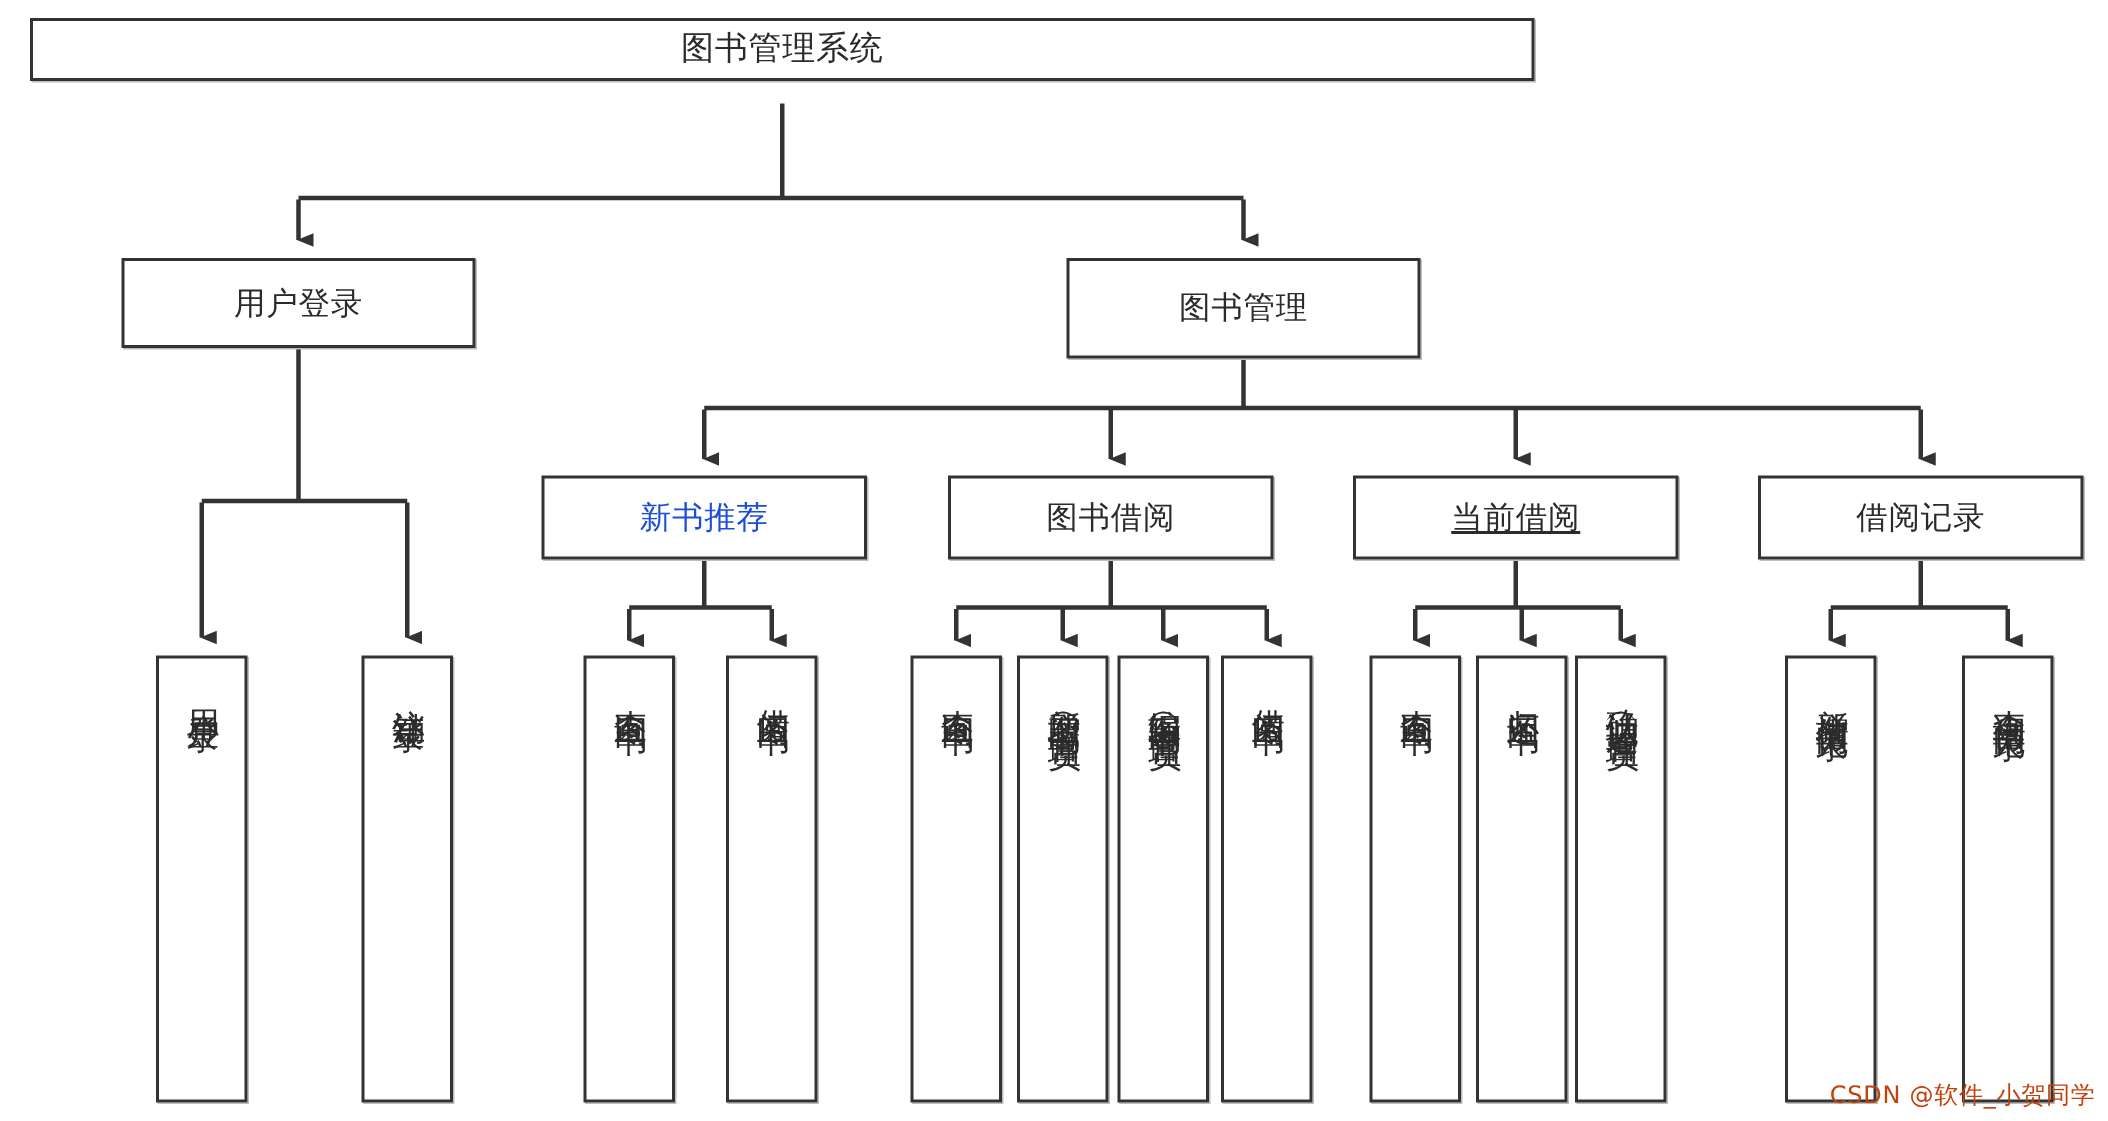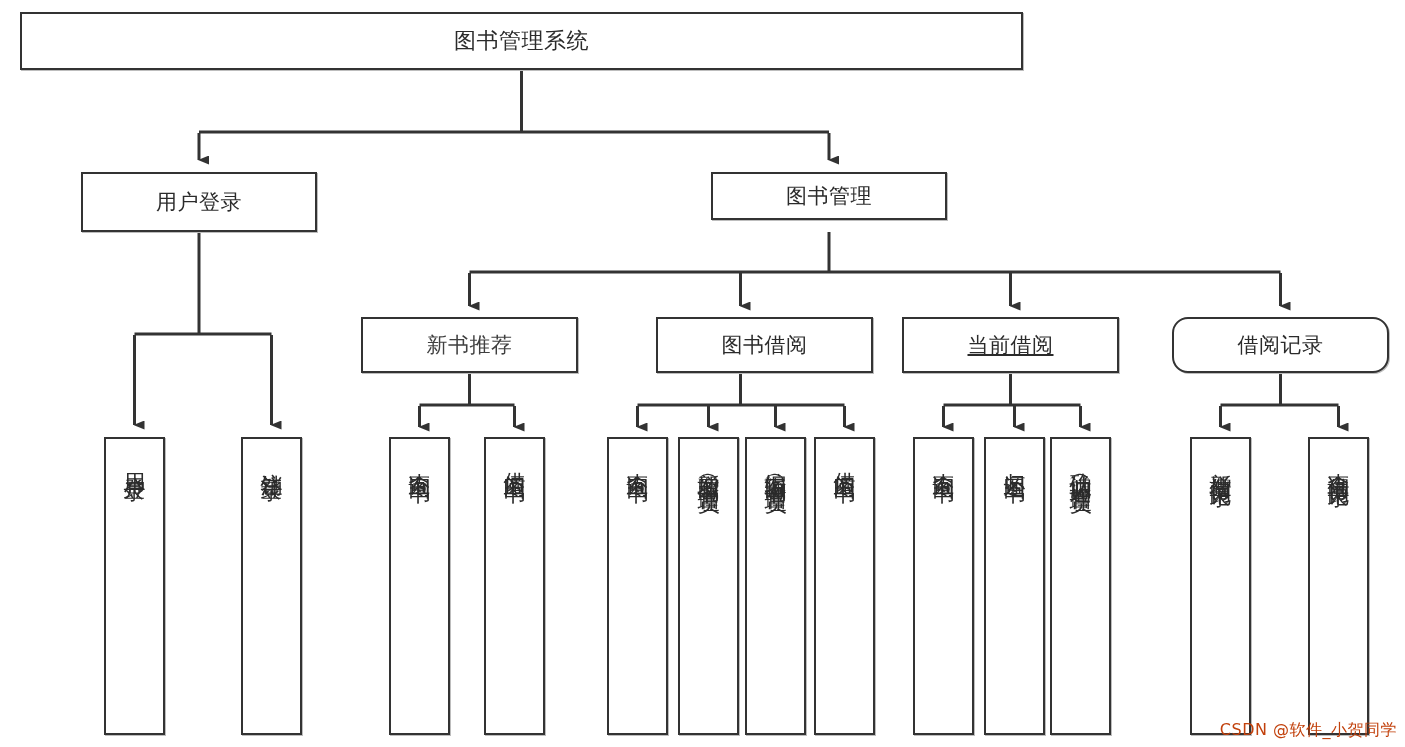--- a/index.html
+++ b/index.html
@@ -123,39 +123,39 @@
       <path d="M 1080.5 406 L 1080.5 427" marker-end="url(#arrowhead)"></path>
 
       <path d="M 1280.5 373 L 1280.5 405"></path>
       <path d="M 1220.5 405 L 1338.5 405"></path>
       <path d="M 1220.5 406 L 1220.5 427" marker-end="url(#arrowhead)"></path>
       <path d="M 1338.5 406 L 1338.5 427" marker-end="url(#arrowhead)"></path>
     </g>
   </svg>
 
   <div id="node-layer">
-      <div class="node horizontal root" style="left: 20px; top: 12px; width: 1003px; height: 58px; border-color: rgb(51, 51, 51); background: rgb(255, 255, 255);">
+      <div class="node horizontal root" style="left: 20px; top: 12px; width: 1003px; height: 42px; border-color: rgb(51, 51, 51); background: rgb(255, 255, 255);">
         <span class="node-label" style="color: rgb(43, 43, 43);">图书管理系统</span>
       </div>
       <div class="node horizontal" style="left: 81px; top: 172px; width: 236px; height: 60px; border-color: rgb(51, 51, 51); background: rgb(255, 255, 255);">
         <span class="node-label" style="color: rgb(43, 43, 43);">用户登录</span>
       </div>
-      <div class="node horizontal" style="left: 711px; top: 172px; width: 236px; height: 48px; border-color: rgb(51, 51, 51); background: rgb(255, 255, 255);">
+      <div class="node horizontal" style="left: 711px; top: 172px; width: 236px; height: 67px; border-color: rgb(51, 51, 51); background: rgb(255, 255, 255);">
         <span class="node-label" style="color: rgb(43, 43, 43);">图书管理</span>
       </div>
       <div class="node horizontal" style="left: 361px; top: 317px; width: 217px; height: 56px; border-color: rgb(51, 51, 51); background: rgb(255, 255, 255);">
-        <span class="node-label" style="color: #404040;">新书推荐</span>
+        <span class="node-label" style="color: #1d4ed8;">新书推荐</span>
       </div>
-      <div class="node horizontal" style="left: 632px; top: 317px; width: 217px; height: 56px; border-color: rgb(51, 51, 51); background: rgb(255, 255, 255); margin-left: 24px;">
+      <div class="node horizontal" style="left: 632px; top: 317px; width: 217px; height: 56px; border-color: rgb(51, 51, 51); background: rgb(255, 255, 255);">
         <span class="node-label" style="color: rgb(43, 43, 43);">图书借阅</span>
       </div>
       <div class="node horizontal" style="left: 902px; top: 317px; width: 217px; height: 56px; border-color: rgb(51, 51, 51); background: rgb(255, 255, 255);">
         <span class="node-label" style="color: rgb(43, 43, 43); text-decoration: underline;">当前借阅</span>
       </div>
-      <div class="node horizontal" style="left: 1172px; top: 317px; width: 217px; height: 56px; border-color: rgb(51, 51, 51); background: rgb(255, 255, 255); border-radius: 16px;">
+      <div class="node horizontal" style="left: 1172px; top: 317px; width: 217px; height: 56px; border-color: rgb(51, 51, 51); background: rgb(255, 255, 255);">
         <span class="node-label" style="color: rgb(43, 43, 43);">借阅记录</span>
       </div>
       <div class="node vertical" style="left: 104px; top: 437px; width: 61px; height: 298px; border-color: rgb(51, 51, 51); background: rgb(255, 255, 255);">
         <span class="node-label" style="color: rgb(43, 43, 43);">用户登录</span>
       </div>
       <div class="node vertical" style="left: 241px; top: 437px; width: 61px; height: 298px; border-color: rgb(51, 51, 51); background: rgb(255, 255, 255);">
         <span class="node-label" style="color: rgb(43, 43, 43);">注销登录</span>
       </div>
       <div class="node vertical" style="left: 389px; top: 437px; width: 61px; height: 298px; border-color: rgb(51, 51, 51); background: rgb(255, 255, 255);">
         <span class="node-label" style="color: rgb(43, 43, 43);">查询图书</span>

